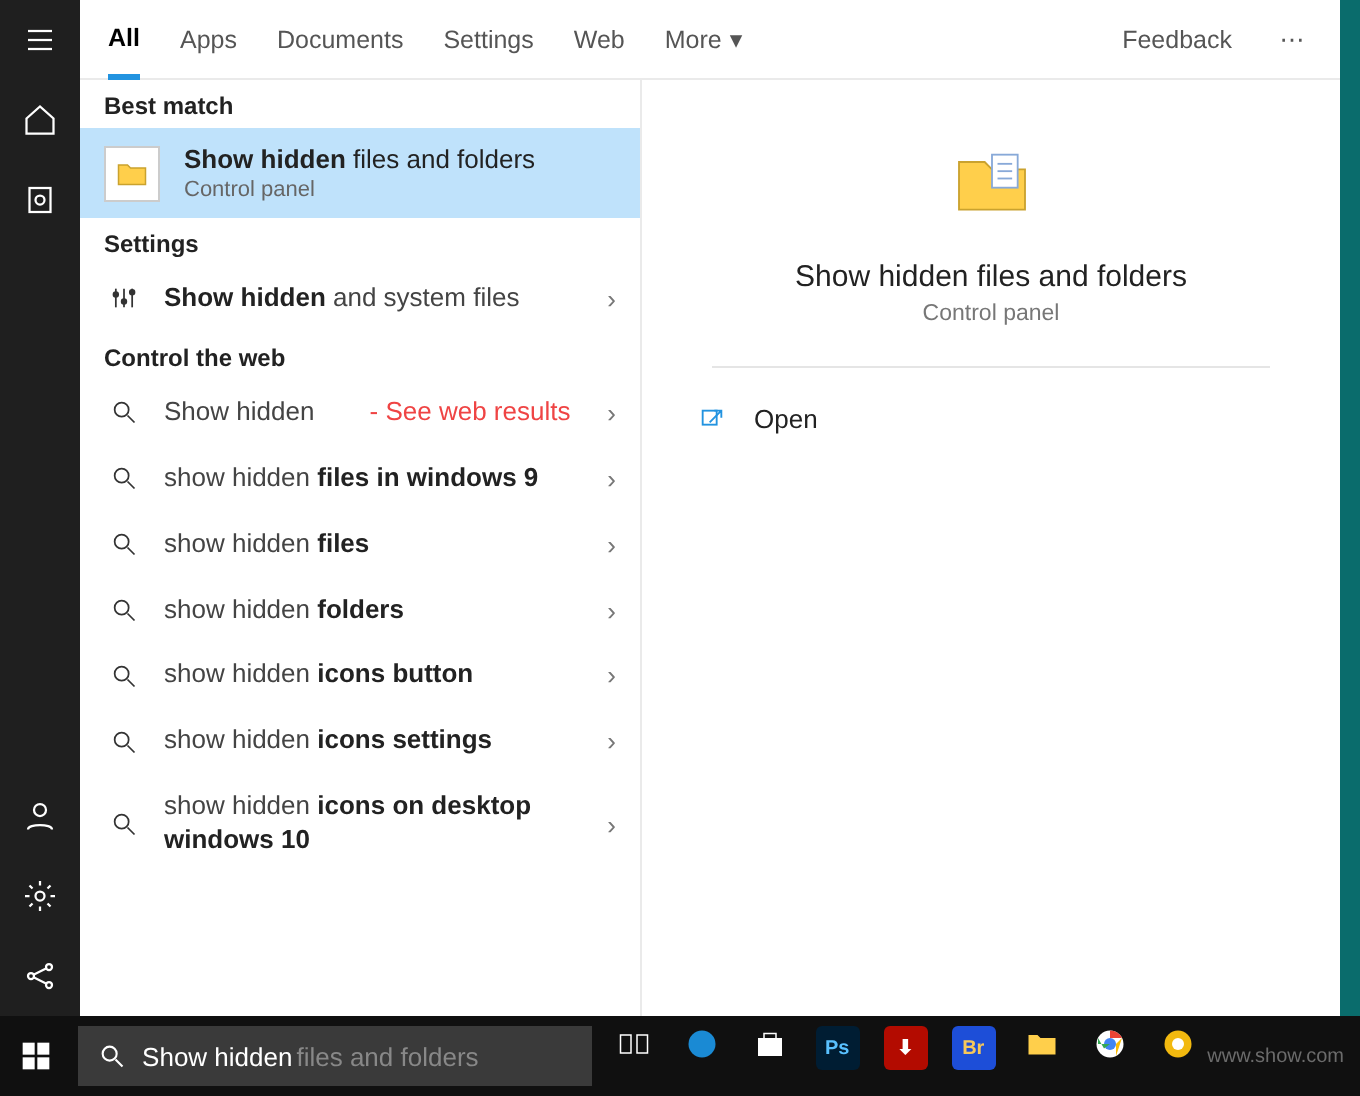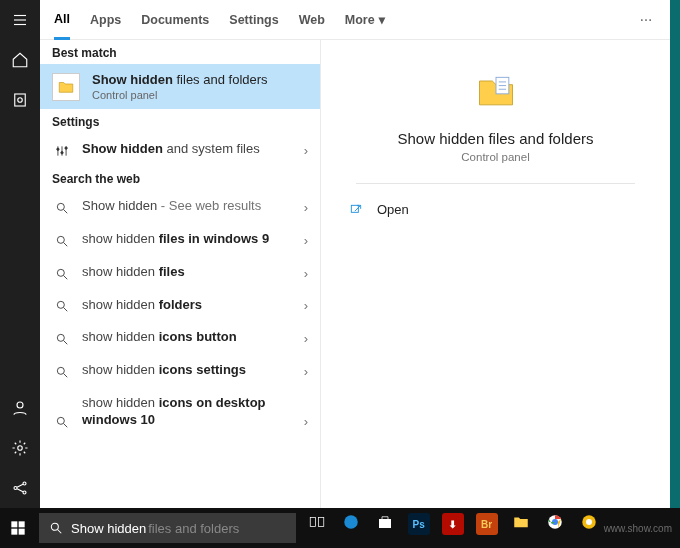--- a/index.html
+++ b/index.html
@@ -6,41 +6,41 @@
 html,body { width:680px; height:548px; overflow:hidden; background:#0a6c6c; }
 .root { width:680px; height:548px; position:relative; }
 .leftbar { position:absolute; left:0; top:0; width:40px; height:508px; background:#1f1f1f; color:#fff; display:flex; flex-direction:column; }
 .leftbar .top { display:flex; flex-direction:column; }
 .leftbar .bottom { margin-top:auto; display:flex; flex-direction:column; }
 .lb-item { width:40px; height:40px; display:flex; align-items:center; justify-content:center; color:#fff; }
 .lb-item svg { width:18px; height:18px; stroke:#fff; fill:none; stroke-width:1.5; }
 
 .panel { position:absolute; left:40px; top:0; width:630px; height:508px; background:#fff; display:flex; flex-direction:column; }
 .tabs { height:40px; display:flex; align-items:center; padding:0 14px; gap:20px; font-size:12.5px; color:#555; border-bottom:1px solid #eaeaea; }
-.tab { height:40px; display:flex; align-items:center; cursor:pointer;font-weight:bold; }
+.tab { height:40px; display:flex; align-items:center; cursor:pointer; }
 .tab.active { color:#000; font-weight:600; border-bottom:3px solid #2293e0; margin-bottom:-1px; }
 .tab .chev { margin-left:4px; }
 .tabs .spacer { flex:1; }
 .tabs .more-btn { width:20px; text-align:center; }
 
 .body { flex:1; display:flex; overflow:hidden; }
 .col-left { width:280px; display:flex; flex-direction:column; font-size:13px; color:#222; }
 .section-header { padding:6px 12px 4px; font-size:12px; font-weight:700; color:#222; }
 .best-match { display:flex; align-items:center; padding:8px 12px; background:#bfe2fb; }
 .best-match .folder-ic { width:28px; height:28px; margin-right:12px; display:flex; align-items:center; justify-content:center; background:#fff; border:1px solid #ccc; }
 .best-match .title { font-size:13px; color:#222; }
 .best-match .title .bold { font-weight:600; }
 .best-match .sub { font-size:11px; color:#666; margin-top:2px; }
 
-.row { display:flex; align-items:flex-end; padding:8px 12px; cursor:pointer; }
+.row { display:flex; align-items:center; padding:8px 12px; cursor:pointer; }
 .row .ic { width:20px; display:flex; justify-content:center; margin-right:10px; }
 .row .ic svg { width:14px; height:14px; stroke:#333; fill:none; stroke-width:1.5; }
 .row .txt { flex:1; font-size:13px; color:#444; line-height:1.3; }
 .row .txt .bold { font-weight:600; color:#222; }
-.row .txt .muted { color:#737373; }
+.row .txt .muted { color:#ef4444;margin-left:24px; }
 .row .arrow { color:#777; font-size:13px; }
 
 .col-right { flex:1; border-left:1px solid #eaeaea; display:flex; flex-direction:column; align-items:center; padding-top:30px; }
 .preview-icon { width:44px; height:44px; margin-bottom:16px; }
 .preview-title { font-size:15px; color:#222; text-align:center; }
 .preview-sub { font-size:11.5px; color:#777; margin-top:4px; }
 .divider { width:80%; height:1px; background:#e5e5e5; margin:20px 0 10px; }
 .open-row { width:100%; padding:8px 28px; display:flex; align-items:flex-end; gap:14px; font-size:13px; color:#222; cursor:pointer; }
 .open-row svg { width:14px; height:14px; stroke:#2293e0; fill:none; stroke-width:1.6; }
 
@@ -49,21 +49,21 @@
 .start svg { width:16px; height:16px; fill:#fff; }
 .search-box { width:290px; height:30px; margin-left:4px; background:#3a3a3a; display:flex; align-items:center; padding:0 10px; color:#fff; font-size:13px; }
 .search-box svg { width:14px; height:14px; stroke:#fff; fill:none; stroke-width:1.8; margin-right:8px; }
 .search-ghost { color:#888; margin-left:2px; }
 .task-icons { display:flex; align-items:center; gap:4px; margin-left:6px; }
 .ti { width:30px; height:30px; display:flex; justify-content:center; }
 .ti svg { width:18px; height:18px; }
 .chip { width:22px; height:22px; border-radius:3px; display:flex; align-items:center; justify-content:center; font-size:10px; font-weight:700; color:#fff; }
 .chip.ps { background:#001d33; color:#59c1ff; }
 .chip.pdf { background:#b30b00; }
-.chip.br { background:#c2410c; color:#f7c85a; }
+.chip.br { background:#1d4ed8; color:#f7c85a; }
 .tray { margin-left:auto; display:flex; align-items:center; gap:6px; padding-right:8px; }
 .watermark { color:#6b6b6b; font-size:10px;}
 </style>
 </head>
 <body>
 <div class="root">
 
 <div class="leftbar">
   <div class="top">
     <div class="lb-item">
@@ -115,20 +115,21 @@
     <div class="tab active">All</div>
     <div class="tab">Apps</div>
     <div class="tab">Documents</div>
     <div class="tab">Settings</div>
     <div class="tab">Web</div>
     <div class="tab">
           <span>More</span>
           <span class="chev">▾</span>
         </div>
     <div class="spacer"></div>
+    <div class="tab">Feedback</div>
     <div class="more-btn">⋯</div>
   </div>
 
   <div class="body">
     <div class="col-left">
       <div class="section-header">Best match</div>
       <div class="best-match">
         <div class="folder-ic">
           <svg viewBox="0 0 24 24" width="18" height="18">
                 <path fill="#ffcf4b" stroke="#caa22e" d="M3 6h6l2 2h10v11H3z"></path>
@@ -149,21 +150,21 @@
                 <line x1="19" y1="4" x2="19" y2="20"></line>
                 <circle cx="5" cy="9" r="2" fill="#333"></circle>
                 <circle cx="12" cy="15" r="2" fill="#333"></circle>
                 <circle cx="19" cy="7" r="2" fill="#333"></circle>
               </svg>
             </div>
         <div class="txt"><span class="bold">Show hidden</span><span> and system files</span></div>
         <div class="arrow">›</div>
       </div>
 
-      <div class="section-header">Search the web</div>
+      <div class="section-header">Control the web</div>
       <div id="web-list">
             <div class="row">
               <div class="ic">
                 <svg viewBox="0 0 24 24">
                   <circle cx="10" cy="10" r="6"></circle>
                   <line x1="15" y1="15" x2="21" y2="21"></line>
                 </svg>
               </div>
               <div class="txt"><span>Show hidden</span><span class="bold"></span><span class="muted"> - See web results</span></div>
               <div class="arrow">›</div>

